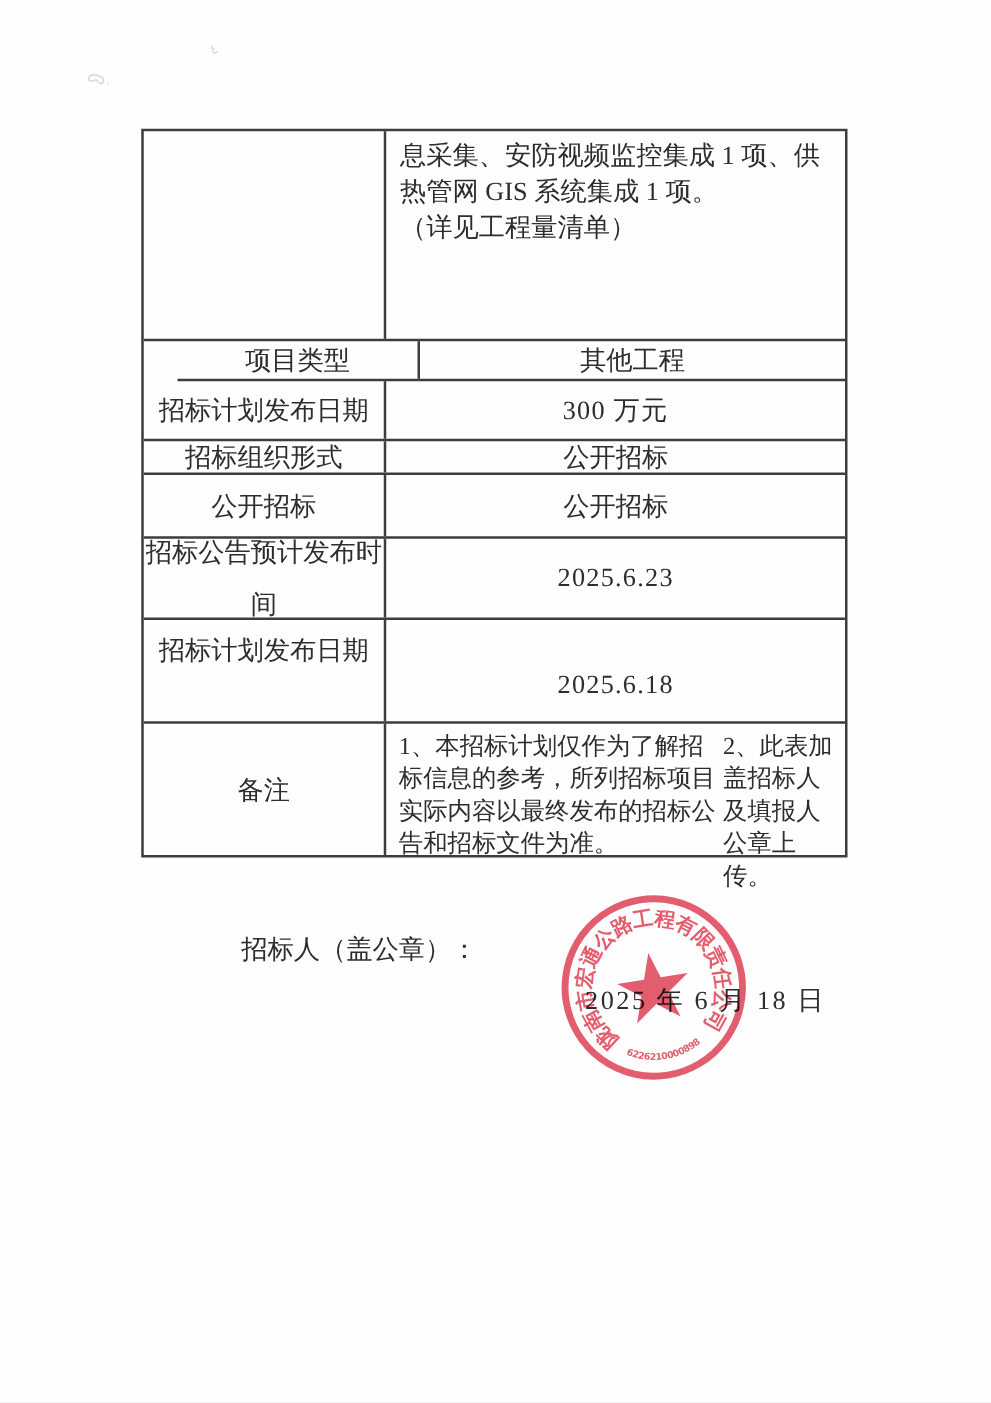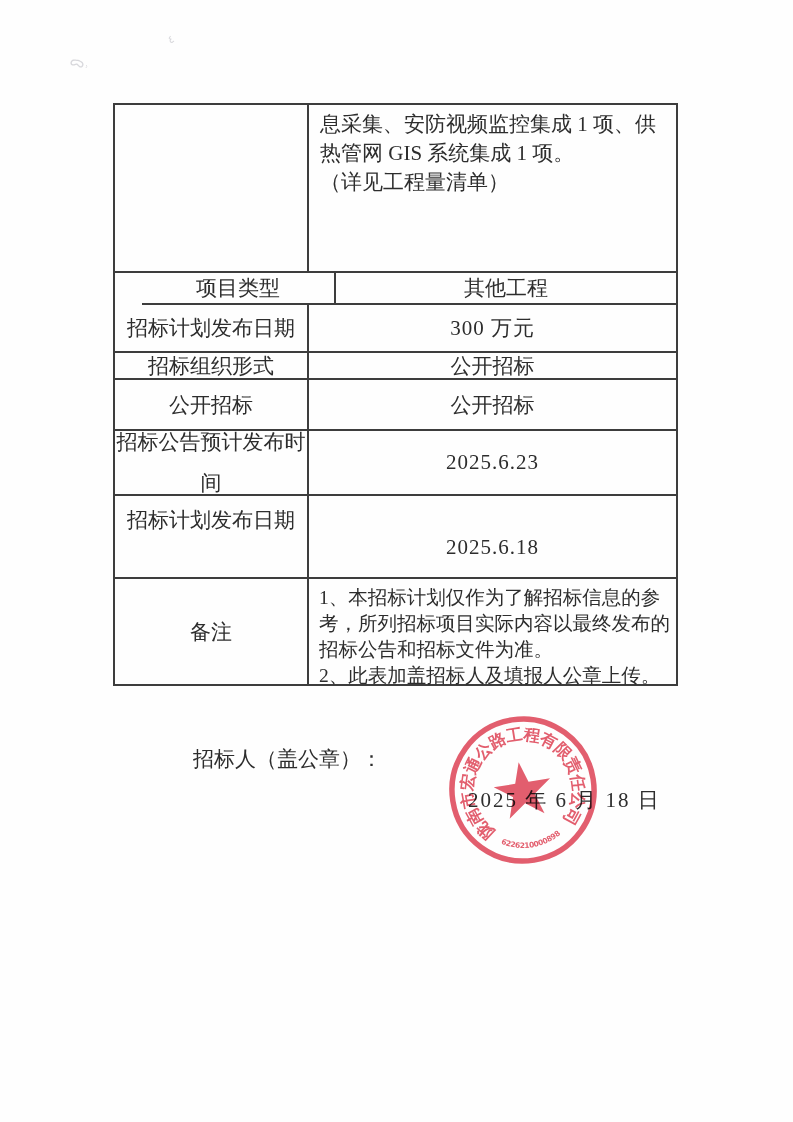--- a/index.html
+++ b/index.html
@@ -56,21 +56,21 @@
     text-align: left;
     padding: 5px 8px 0 11px;
     line-height: 29px; font-size: 21px;
     flex-direction: column;
   }
   .row-plan .tcell-l { align-items: flex-start; padding-top: 10px; line-height: 28px; }
   .row-plan .tcell-r { align-items: center; padding-top: 22px; }
   .row-notice .tcell-l { line-height: 41px; padding: 0 1px; }
   .row-remark .tcell-r {
     align-items: flex-start; justify-content: flex-start;
-    text-align: left; flex-direction: column;
+    text-align: left; flex-direction: row;
     padding: 6px 2px 0 10px;
     font-size: 19.5px; line-height: 26px;
   }
   .num { font-family: "Liberation Serif", "DejaVu Serif", serif; letter-spacing: 1px; }
 
   
   .sig-line { position: absolute; left: 193px; top: 745px; display: flex; align-items: flex-end; font-size: 21px; flex-direction: column; }
   .sig-label { white-space: pre; }
   .sig-company {
     display: inline-block;

